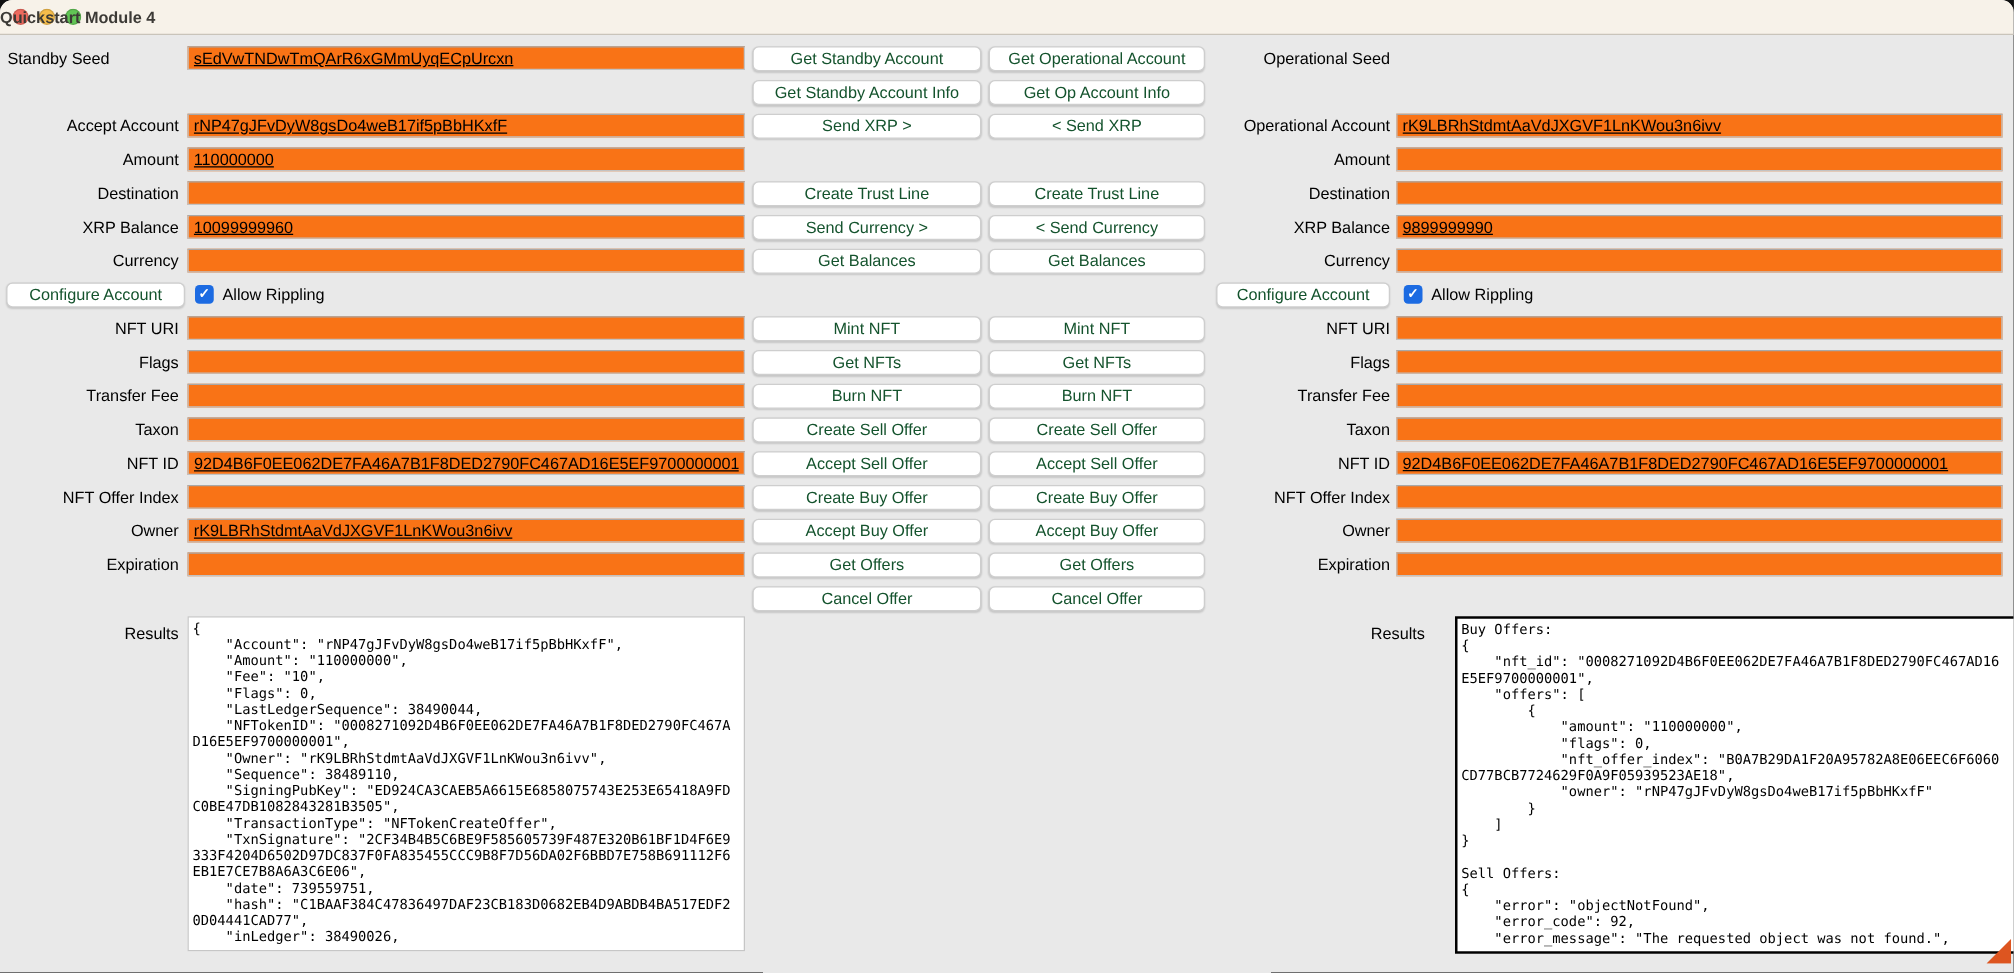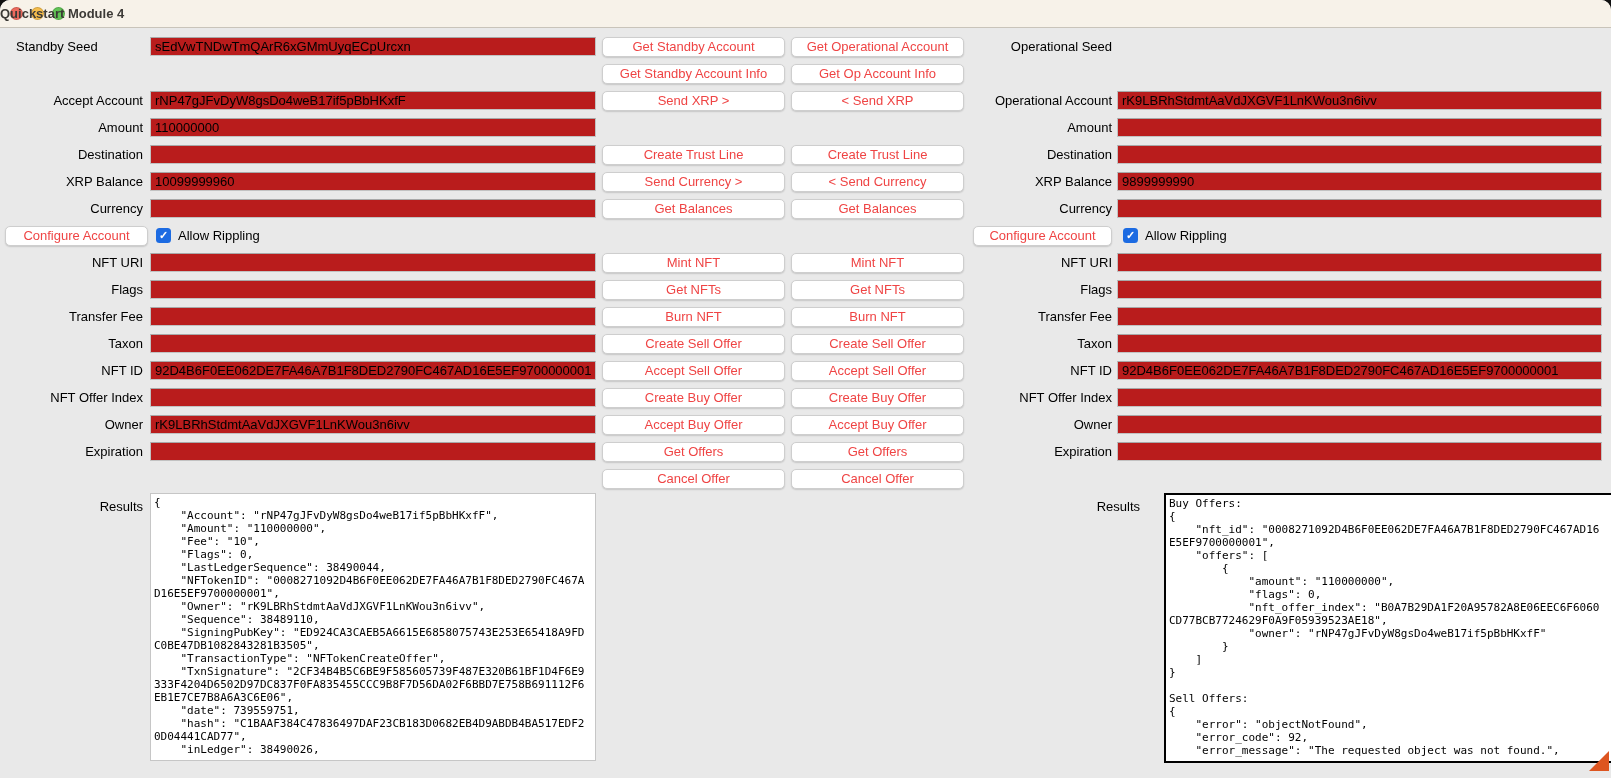--- a/index.html
+++ b/index.html
@@ -21,34 +21,34 @@
   .light.zoom{background:#61c555;}
   .title{
     position:absolute;left:0;right:0;text-align:left;
     font-weight:bold;color:#3c3a36;pointer-events:none;
   }
   
   .content{padding-top:5px;}
   .row{display:flex;height:27px;align-items:center;}
   .slot{height:27px;display:flex;align-items:center;}
   .llabel{width:150px;justify-content:flex-end;padding-right:7px;text-align:right;}
-  .llabel.left-align{justify-content:flex-start;padding-left:16px;}
+  .llabel.left-align{justify-content:flex-start;padding-left:6px;}
   .linput{width:446px;}
   .gap1,.gap2{width:6px;}
   .b1{width:183px;}
   .b2{width:173px;margin-left:6px;}
   .rlabel{width:153px;justify-content:flex-end;padding-right:5px;text-align:right;}
   .rinput{width:485px;}
   .field{
     width:100%;height:19px;border:1px solid #c2c2c2;border-top-color:#a8a8a8;
-    background:#b91c1c;font:13px "Liberation Sans",sans-serif;padding:0 4px;outline:none;
+    background:#f97316;font:13px "Liberation Sans",sans-serif;padding:0 4px;outline:none;text-decoration:underline;
   }
   .btn{
     width:100%;height:20px;background:#fff;border:1px solid #cecece;border-radius:5px;
-    font:13px "Liberation Sans",sans-serif;color:#ef4444;
+    font:13px "Liberation Sans",sans-serif;color:#14532d;
     box-shadow:0 1px 1.5px rgba(0,0,0,.15);cursor:default;
   }
   .btn.cfg-left{width:143px;margin-left:5px;}
   .btn.cfg-right{width:139px;margin-right:5px;}
   .check-row{gap:7px;padding-left:6px;}
   .checkbox{
     width:15px;height:15px;border-radius:3.5px;background:#1c6be2;
     display:inline-flex;align-items:center;justify-content:center;flex:0 0 auto;
   }
   .check-glyph{color:#fff;font-size:11px;font-weight:bold;line-height:1;}

